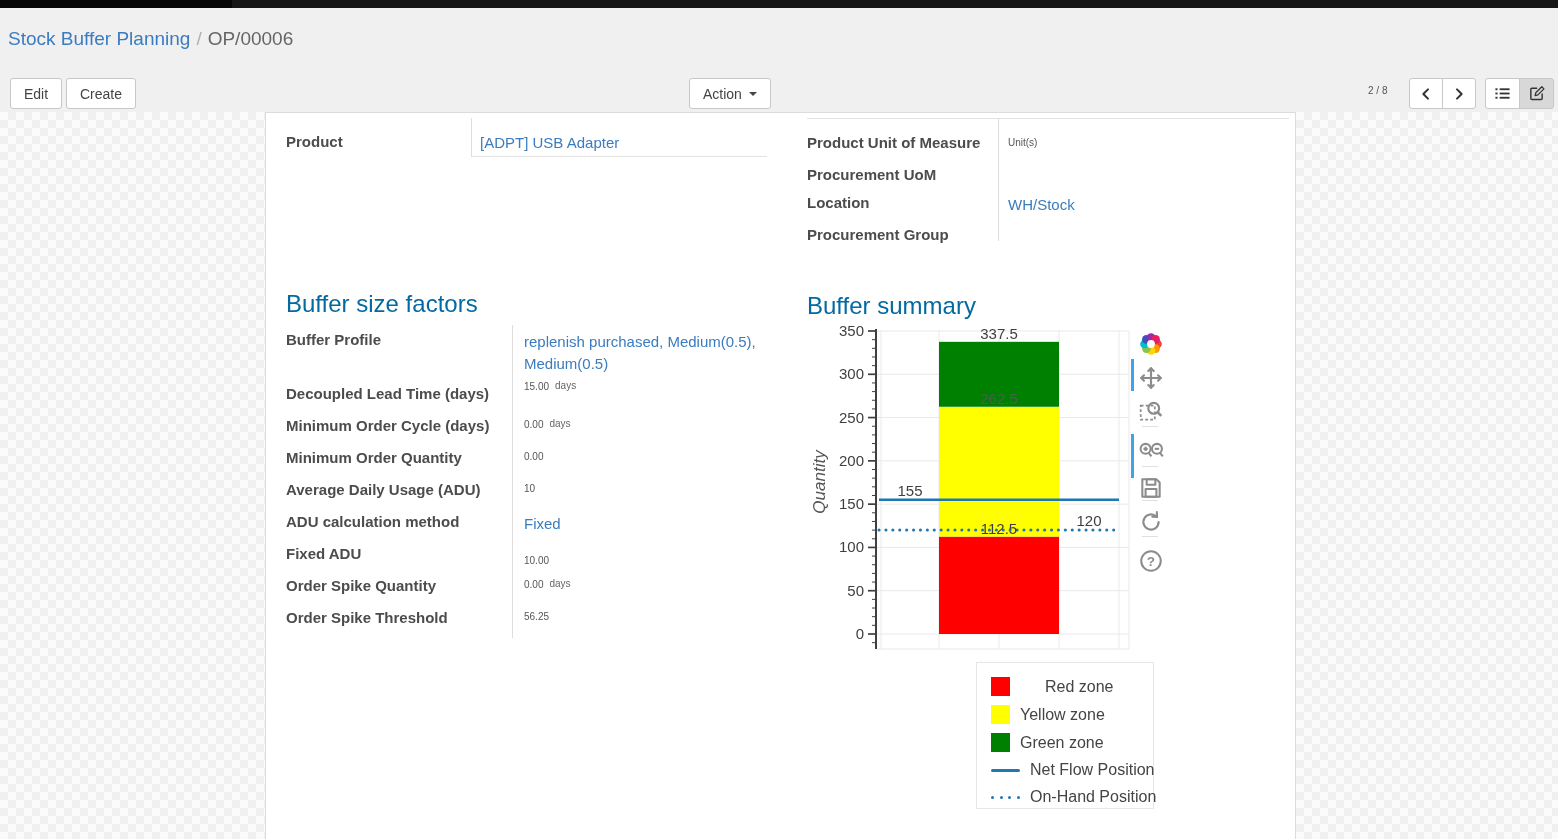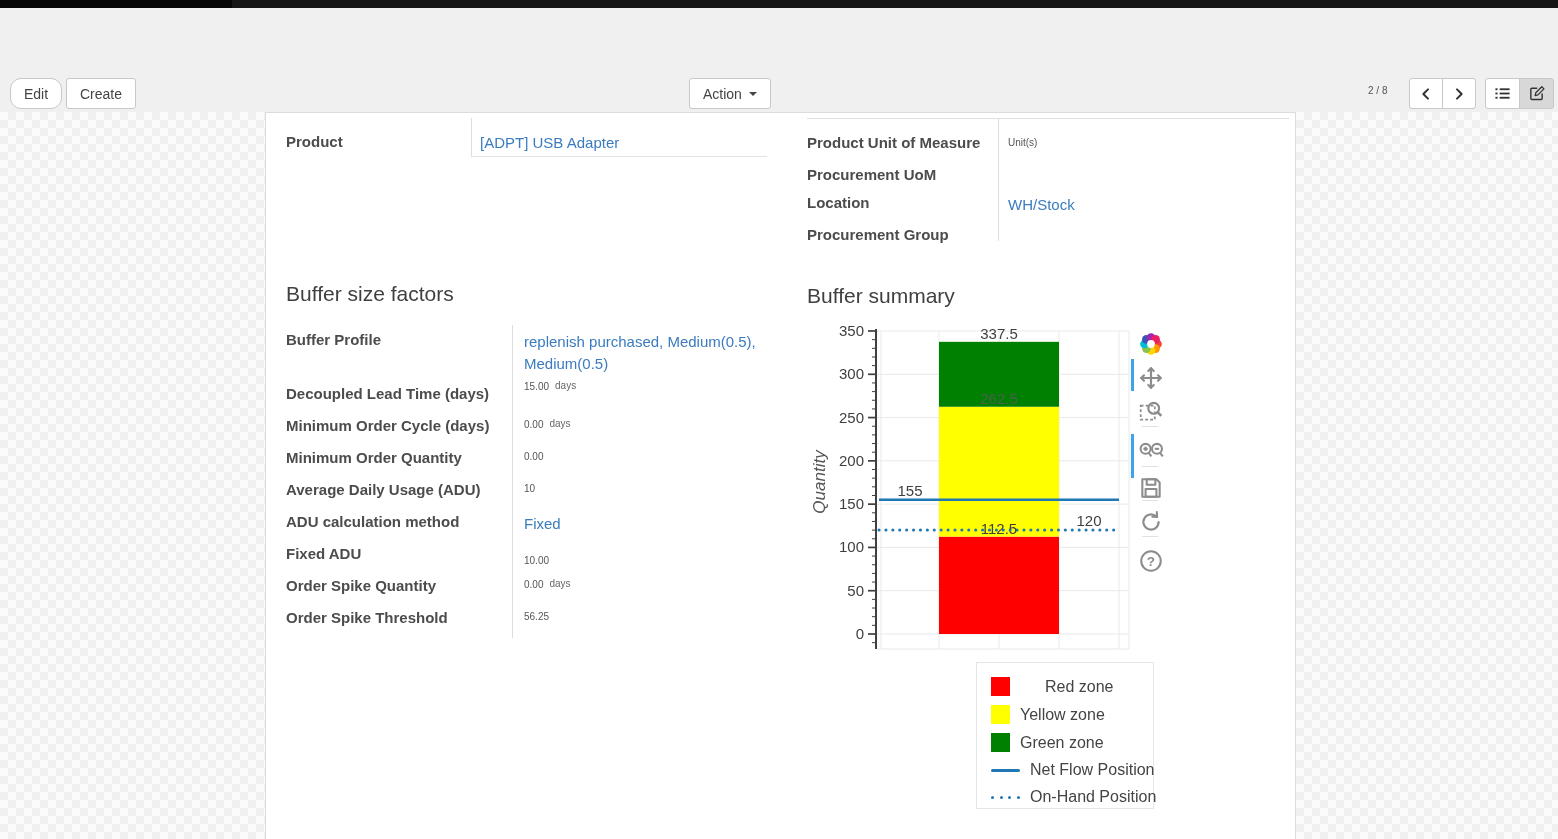--- a/index.html
+++ b/index.html
@@ -19,21 +19,21 @@
   .breadcrumb{position:absolute;left:8px;top:20px;font-size:19px;color:#888;}
   .breadcrumb a{color:#3a7cbf;text-decoration:none;cursor:pointer;}
   .breadcrumb .sep{color:#b0b0b0;margin:0 6px;}
   .breadcrumb .current{color:#666;}
   .btn{
     display:inline-flex;align-items:center;justify-content:center;
     height:31px;padding:0 13px;background:#fff;border:1px solid #c8c8c8;
     border-radius:3px;font-size:14px;color:#444;cursor:pointer;box-sizing:border-box;
   }
   .btn-row{position:absolute;left:0;top:70px;width:1558px;height:31px;}
-  .btn-edit{position:absolute;left:10px;border-radius:11px;}
+  .btn-edit{position:absolute;left:10px;}
   .btn-create{position:absolute;left:66px;}
   .btn-action{position:absolute;left:689px;}
   .caret{display:inline-block;width:0;height:0;margin-left:7px;
     border-left:4px solid transparent;border-right:4px solid transparent;border-top:4px solid #444;}
   .pager-text{position:absolute;left:1368px;top:7px;font-size:10px;color:#555;}
   .btn-group{position:absolute;display:flex;}
   .btn-group .btn{border-radius:0;margin-left:-1px;padding:0;}
   .btn-group .btn:first-child{border-radius:3px 0 0 3px;margin-left:0;}
   .btn-group .btn:last-child{border-radius:0 3px 3px 0;}
   .pager-btns{left:1409px;top:0;}
@@ -44,21 +44,21 @@
   
   .sheet{position:absolute;left:265px;top:112px;width:1031px;height:727px;
     background:#fff;border:1px solid #dcdcdc;border-bottom:none;box-sizing:border-box;}
   .abs{position:absolute;}
   .flabel{font-size:15px;font-weight:bold;color:#4c4c4c;white-space:nowrap;}
   .fvalue{font-size:10px;color:#555;white-space:nowrap;}
   .flink{font-size:15px;color:#3a7cbf;cursor:pointer;white-space:nowrap;}
   .unit{color:#666;margin-left:6px;position:relative;top:-1px;}
   .vline{position:absolute;width:1px;background:#ddd;}
   .hline{position:absolute;height:1px;background:#e2e2e2;}
-  .section-title{font-size:21px;color:#404040;white-space:nowrap;}
+  .section-title{font-size:24px;color:#0369a1;white-space:nowrap;margin-top:8px;}
   
   #chart-svg{position:absolute;left:543px;top:208px;}
   
   .modebar{position:absolute;left:868px;top:216px;width:34px;height:360px;}
   .modebar .mb-btn{position:absolute;left:4px;width:26px;height:26px;cursor:pointer;}
   .modebar .mb-div{position:absolute;left:8px;width:16px;height:1px;background:#e0e0e0;}
   .modebar .mb-bar{position:absolute;left:-3px;width:3px;background:#3fa3e8;}
   
   .legend{position:absolute;left:710px;top:549px;width:178px;height:147px;
     background:#fff;border:1px solid #e6e6e6;box-sizing:border-box;}
@@ -72,20 +72,23 @@
 </head>
 <body>
 
 <div id="page">
 
   <div class="navbar">
     <div class="navbar-left"></div>
   </div>
 
   <div class="control-panel">
+    <div class="breadcrumb">
+      <a>Stock Buffer Planning</a><span class="sep">/</span><span class="current">OP/00006</span>
+    </div>
     <div class="btn-row">
       <div class="btn btn-edit">Edit</div>
       <div class="btn btn-create">Create</div>
       <div class="btn btn-action">
         <span>Action</span>
           <span class="caret"></span>
       </div>
       <span class="pager-text">2 / 8</span>
       <div class="btn-group pager-btns">
         <div class="btn">

